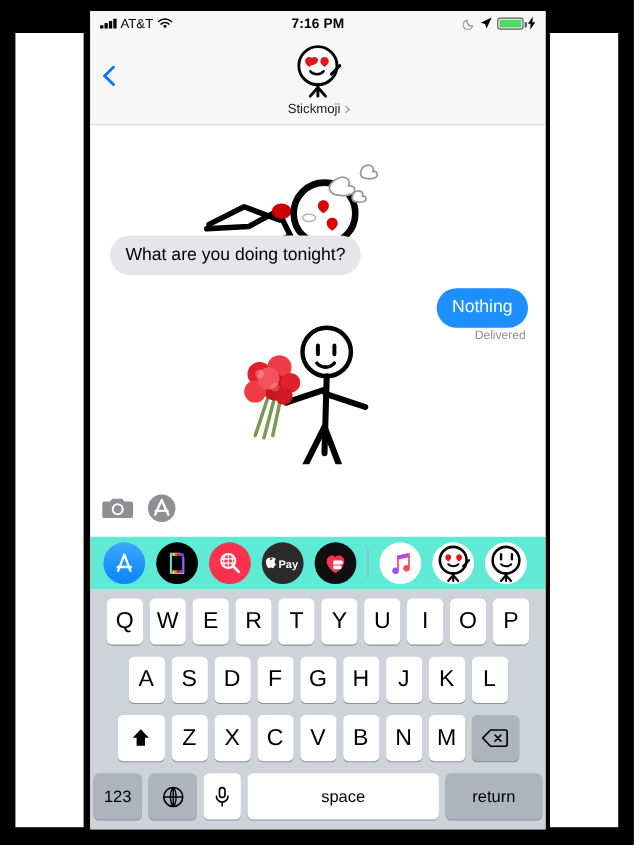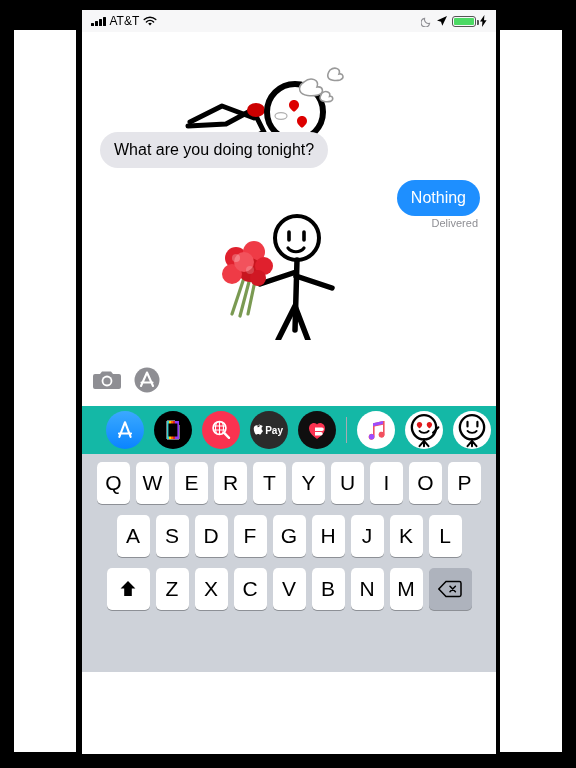--- a/index.html
+++ b/index.html
@@ -117,22 +117,22 @@
   .caret { width: 2px; height: 18px; background: #4aa3ff; margin-right: 2px; }
   .placeholder { font-size: 15.5px; color: #b8b8be; }
   .mic-round {
     width: 26px; height: 26px; border-radius: 50%; background: #8e8e93;
     margin-left: auto; display: flex; align-items: center; justify-content: center;
     cursor: pointer;
   }
 
   
   .appdrawer {
-    height: 48px; background: #14b8a6;
-    display: flex; align-items: center; gap: 10px; padding: 0 24px;
+    height: 48px; background: #5eead4;
+    display: flex; align-items: center; gap: 10px; padding: 0 12px;
     overflow: hidden;
   }
   .app-icon {
     width: 38px; height: 38px; border-radius: 50%; flex: 0 0 auto;
     display: flex; align-items: center; justify-content: center;
     overflow: hidden; cursor: pointer;
   }
   .app-sep { width: 1px; height: 26px; background: #a7abb2; flex: 0 0 auto; }
 
   
@@ -174,36 +174,54 @@
             <i></i>
             <i></i>
           </span>
         <span class="carrier">AT&amp;T</span>
         <svg width="14" height="11" viewBox="0 0 14 11">
           <path d="M7 9.6 5.2 7.6a2.7 2.7 0 0 1 3.6 0L7 9.6z" fill="#000"></path>
           <path d="M3.4 5.9a5.2 5.2 0 0 1 7.2 0" stroke="#000" stroke-width="1.4" fill="none" stroke-linecap="round"></path>
           <path d="M1.2 3.6a8.4 8.4 0 0 1 11.6 0" stroke="#000" stroke-width="1.4" fill="none" stroke-linecap="round"></path>
         </svg>
       </div>
+      <div class="sb-time">7:16 PM</div>
       <div class="sb-right">
         <svg width="11" height="11" viewBox="0 0 11 11">
           <path d="M8.6 7.4A4.2 4.2 0 0 1 3.6 2.4 4.3 4.3 0 1 0 8.6 7.4z" fill="none" stroke="#8e8e93" stroke-width="1.1"></path>
         </svg>
         <svg width="12" height="12" viewBox="0 0 12 12">
           <path d="M11 1 1 5.6l4 1.2 1.3 4L11 1z" fill="#000"></path>
         </svg>
         <span class="battery">
             <b></b>
           </span>
         <svg width="7" height="12" viewBox="0 0 7 12">
           <path d="M4.4 0 0 6.6h2.4L2 12 6.6 5.2H4z" fill="#000"></path>
         </svg>
       </div>
     </div>
 
+    <div class="navbar">
+      <div class="back-chevron"></div>
+      <div class="contact">
+        <svg class="avatar" viewBox="0 0 60 60">
+          <circle cx="30" cy="25" r="20" fill="#fff" stroke="#000" stroke-width="3"></circle>
+          <path d="M16 28c0-6 5-9 8-6s-2 9-8 6z" fill="#e0191c" transform="translate(4,-6) scale(1.05)"></path>
+          <path d="M21 16c-2.6 0-4.4 2-4.4 4.4 0 3.4 4.4 6 4.4 6s4.4-2.6 4.4-6C25.4 18 23.6 16 21 16z" fill="#e0191c"></path>
+          <path d="M37 16c-2.6 0-4.4 2-4.4 4.4 0 3.4 4.4 6 4.4 6s4.4-2.6 4.4-6C41.4 18 39.6 16 37 16z" fill="#e0191c"></path>
+          <path d="M22 31c3 4 11 4 14 0" stroke="#000" stroke-width="2.6" fill="none" stroke-linecap="round"></path>
+          <path d="M30 45v12M30 48l-8 9M30 48l8 9M44 34l9-9" stroke="#000" stroke-width="3" fill="none" stroke-linecap="round"></path>
+        </svg>
+        <div class="contact-name">
+          <span>Stickmoji</span>
+          <span class="contact-chev"></span>
+        </div>
+      </div>
+    </div>
 
     <div class="convo">
 
       <svg class="sticker" id="s1" viewBox="0 0 190 100">
         <path d="M8 62 L40 46 L72 58" stroke="#000" stroke-width="5" fill="none" stroke-linecap="round" stroke-linejoin="round"></path>
         <path d="M6 66 L44 64 L70 50" stroke="#000" stroke-width="5" fill="none" stroke-linecap="round" stroke-linejoin="round"></path>
         <path d="M72 52 L82 72 L74 76" stroke="#000" stroke-width="5" fill="none" stroke-linecap="round" stroke-linejoin="round"></path>
         <ellipse cx="74" cy="50" rx="9" ry="7" fill="#c00"></ellipse>
         <circle cx="113" cy="52" r="28" fill="#fff" stroke="#000" stroke-width="6"></circle>
         <path d="M112 40c-3 0-5 2.2-5 5 0 3.8 5 6.8 5 6.8s5-3 5-6.8c0-2.8-2-5-5-5z" fill="#d00"></path>
@@ -354,16 +372,33 @@
             <div class="key">N</div>
             <div class="key">M</div>
           </div>
         <div class="key wide">
           <svg width="24" height="18" viewBox="0 0 24 18">
             <path d="M8 1.6h13.4a1.6 1.6 0 0 1 1.6 1.6v11.6a1.6 1.6 0 0 1-1.6 1.6H8L.8 9z" fill="none" stroke="#000" stroke-width="1.5"></path>
             <path d="M12 6.2l5.4 5.6M17.4 6.2 12 11.8" stroke="#000" stroke-width="1.5" stroke-linecap="round"></path>
           </svg>
         </div>
       </div>
+      <div class="krow r4">
+        <div class="key k123">123</div>
+        <div class="key kglobe">
+          <svg width="21" height="21" viewBox="0 0 21 21">
+            <circle cx="10.5" cy="10.5" r="8.6" fill="none" stroke="#000" stroke-width="1.5"></circle>
+            <path d="M1.9 10.5h17.2M10.5 1.9v17.2M10.5 1.9c-3.4 3.4-3.4 13.8 0 17.2M10.5 1.9c3.4 3.4 3.4 13.8 0 17.2" fill="none" stroke="#000" stroke-width="1.3"></path>
+          </svg>
+        </div>
+        <div class="key kmic">
+          <svg width="14" height="19" viewBox="0 0 14 19">
+            <rect x="4.5" y="1" width="5" height="9" rx="2.5" fill="none" stroke="#000" stroke-width="1.5"></rect>
+            <path d="M1.8 9a5.2 5.2 0 0 0 10.4 0M7 14.2V17.6" stroke="#000" stroke-width="1.5" fill="none" stroke-linecap="round"></path>
+          </svg>
+        </div>
+        <div class="key kspace">space</div>
+        <div class="key kreturn">return</div>
+      </div>
     </div>
 
   </div>
 </div>
 
 </body></html>

